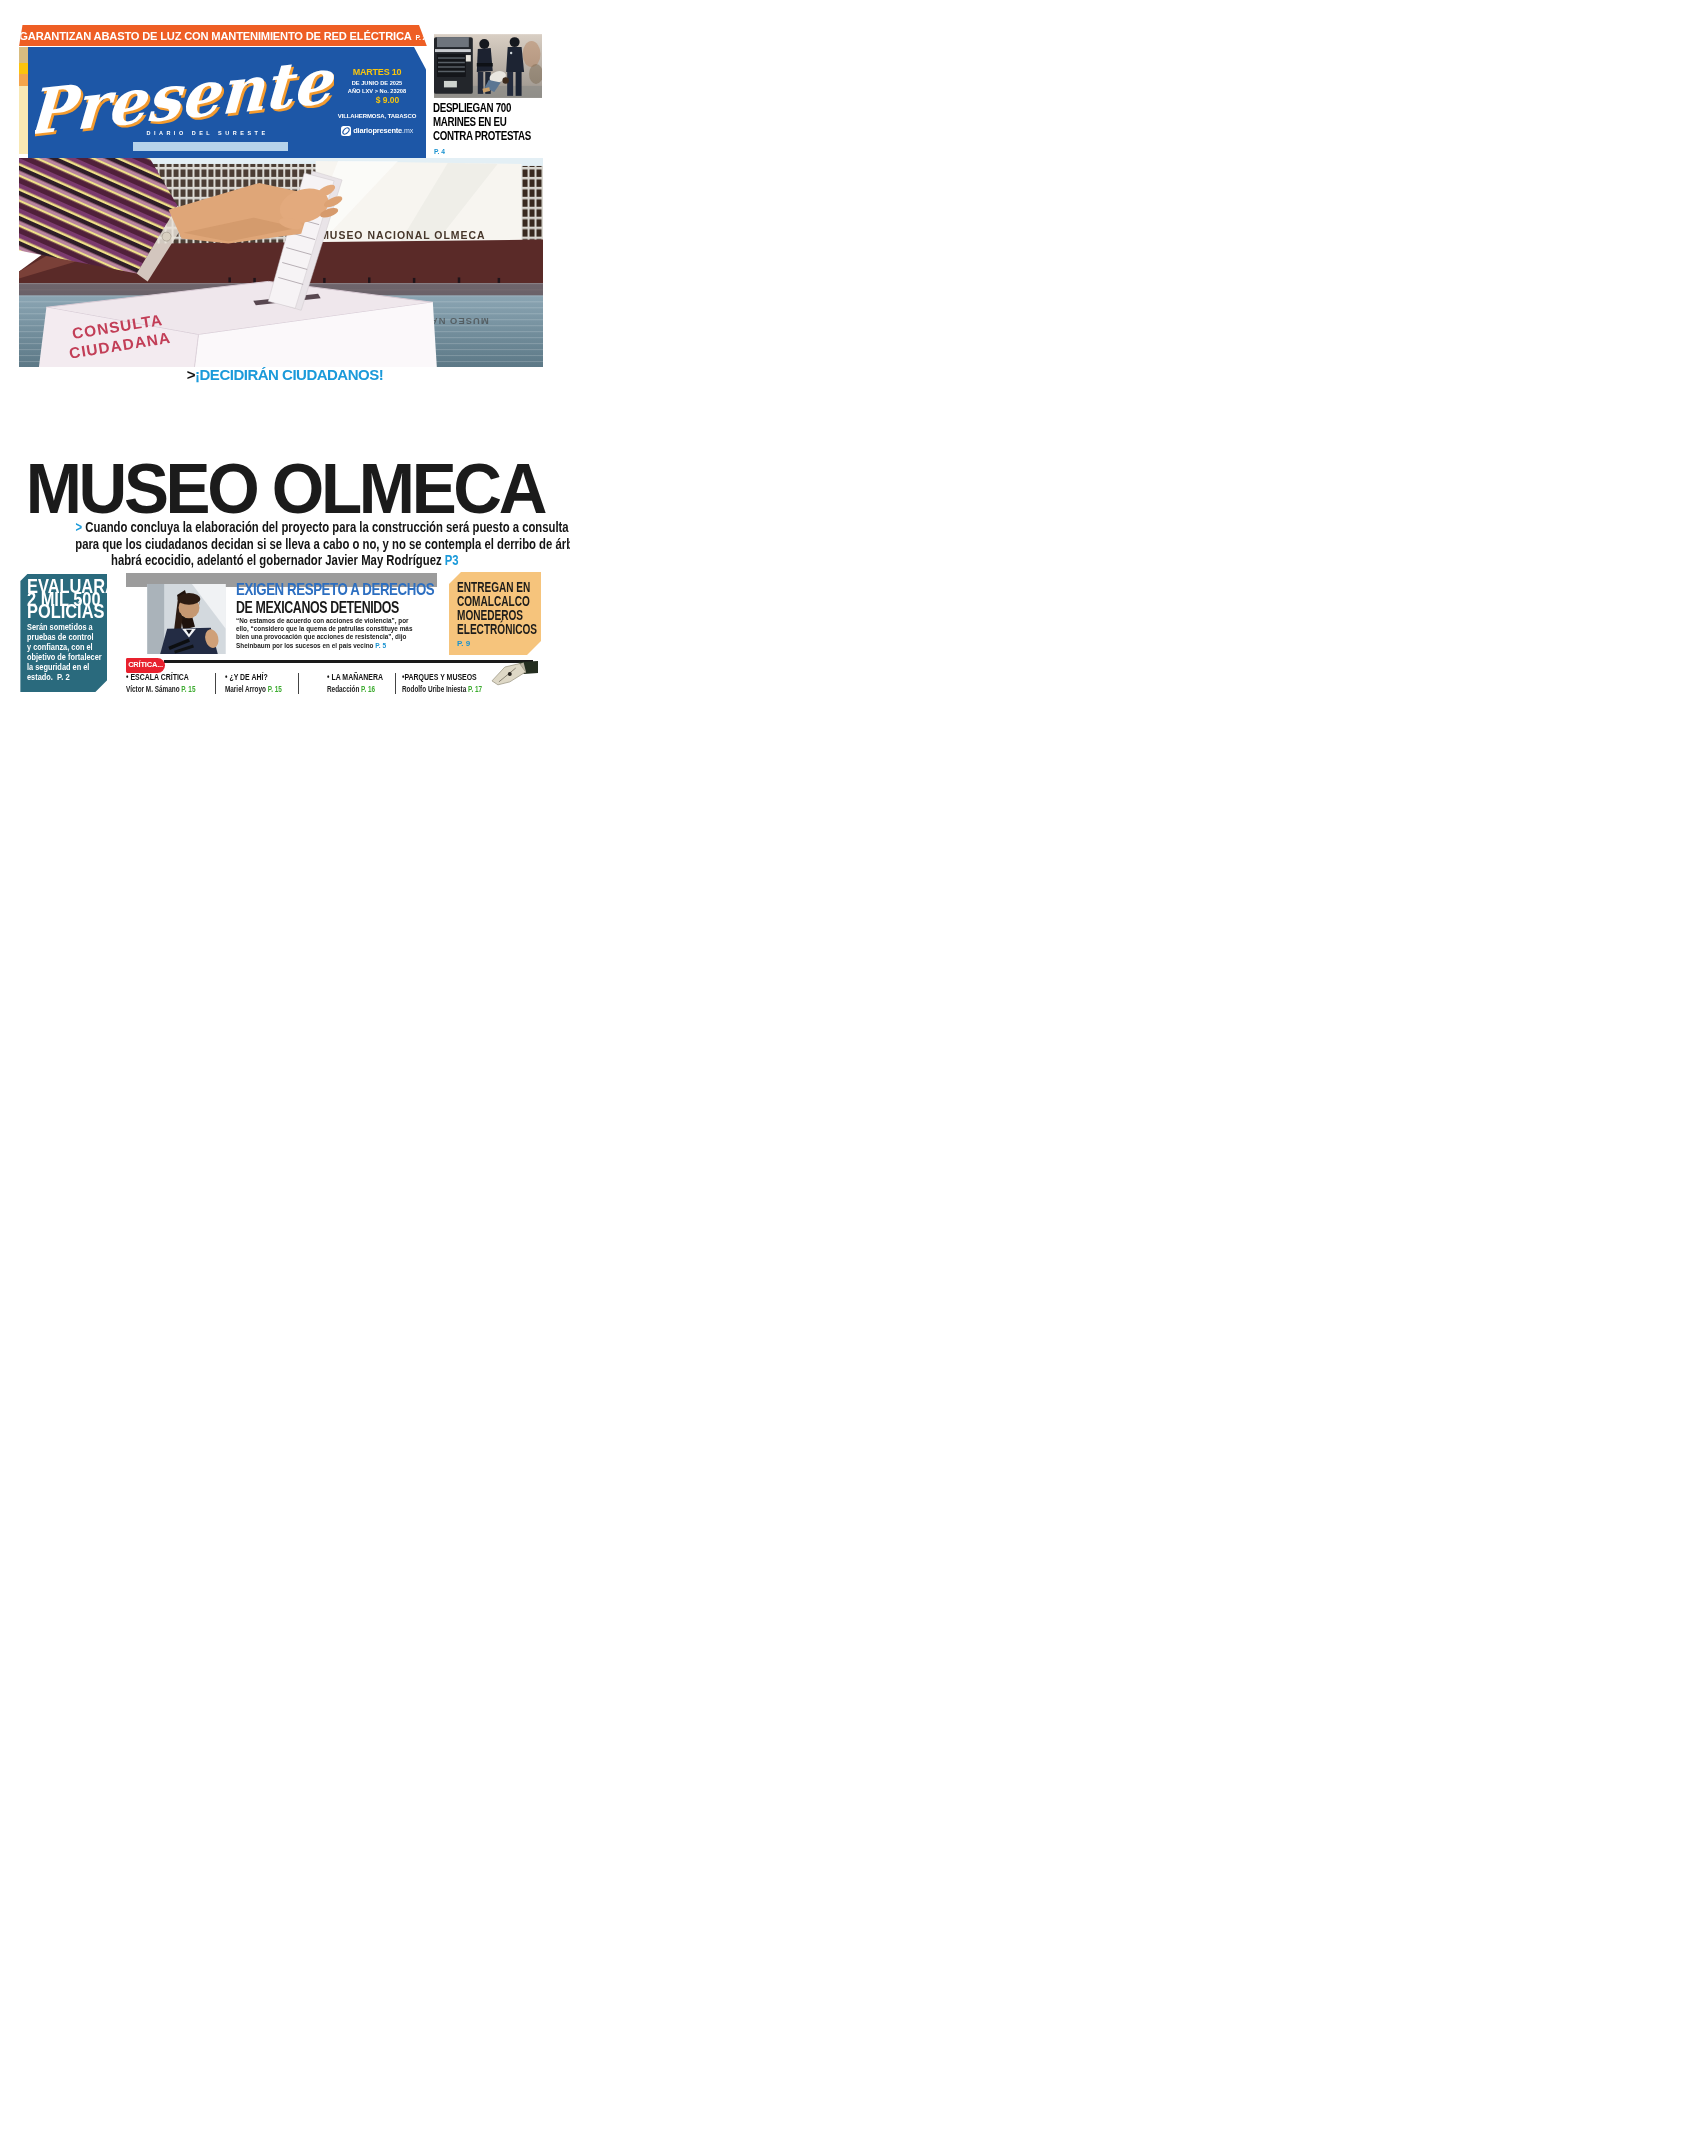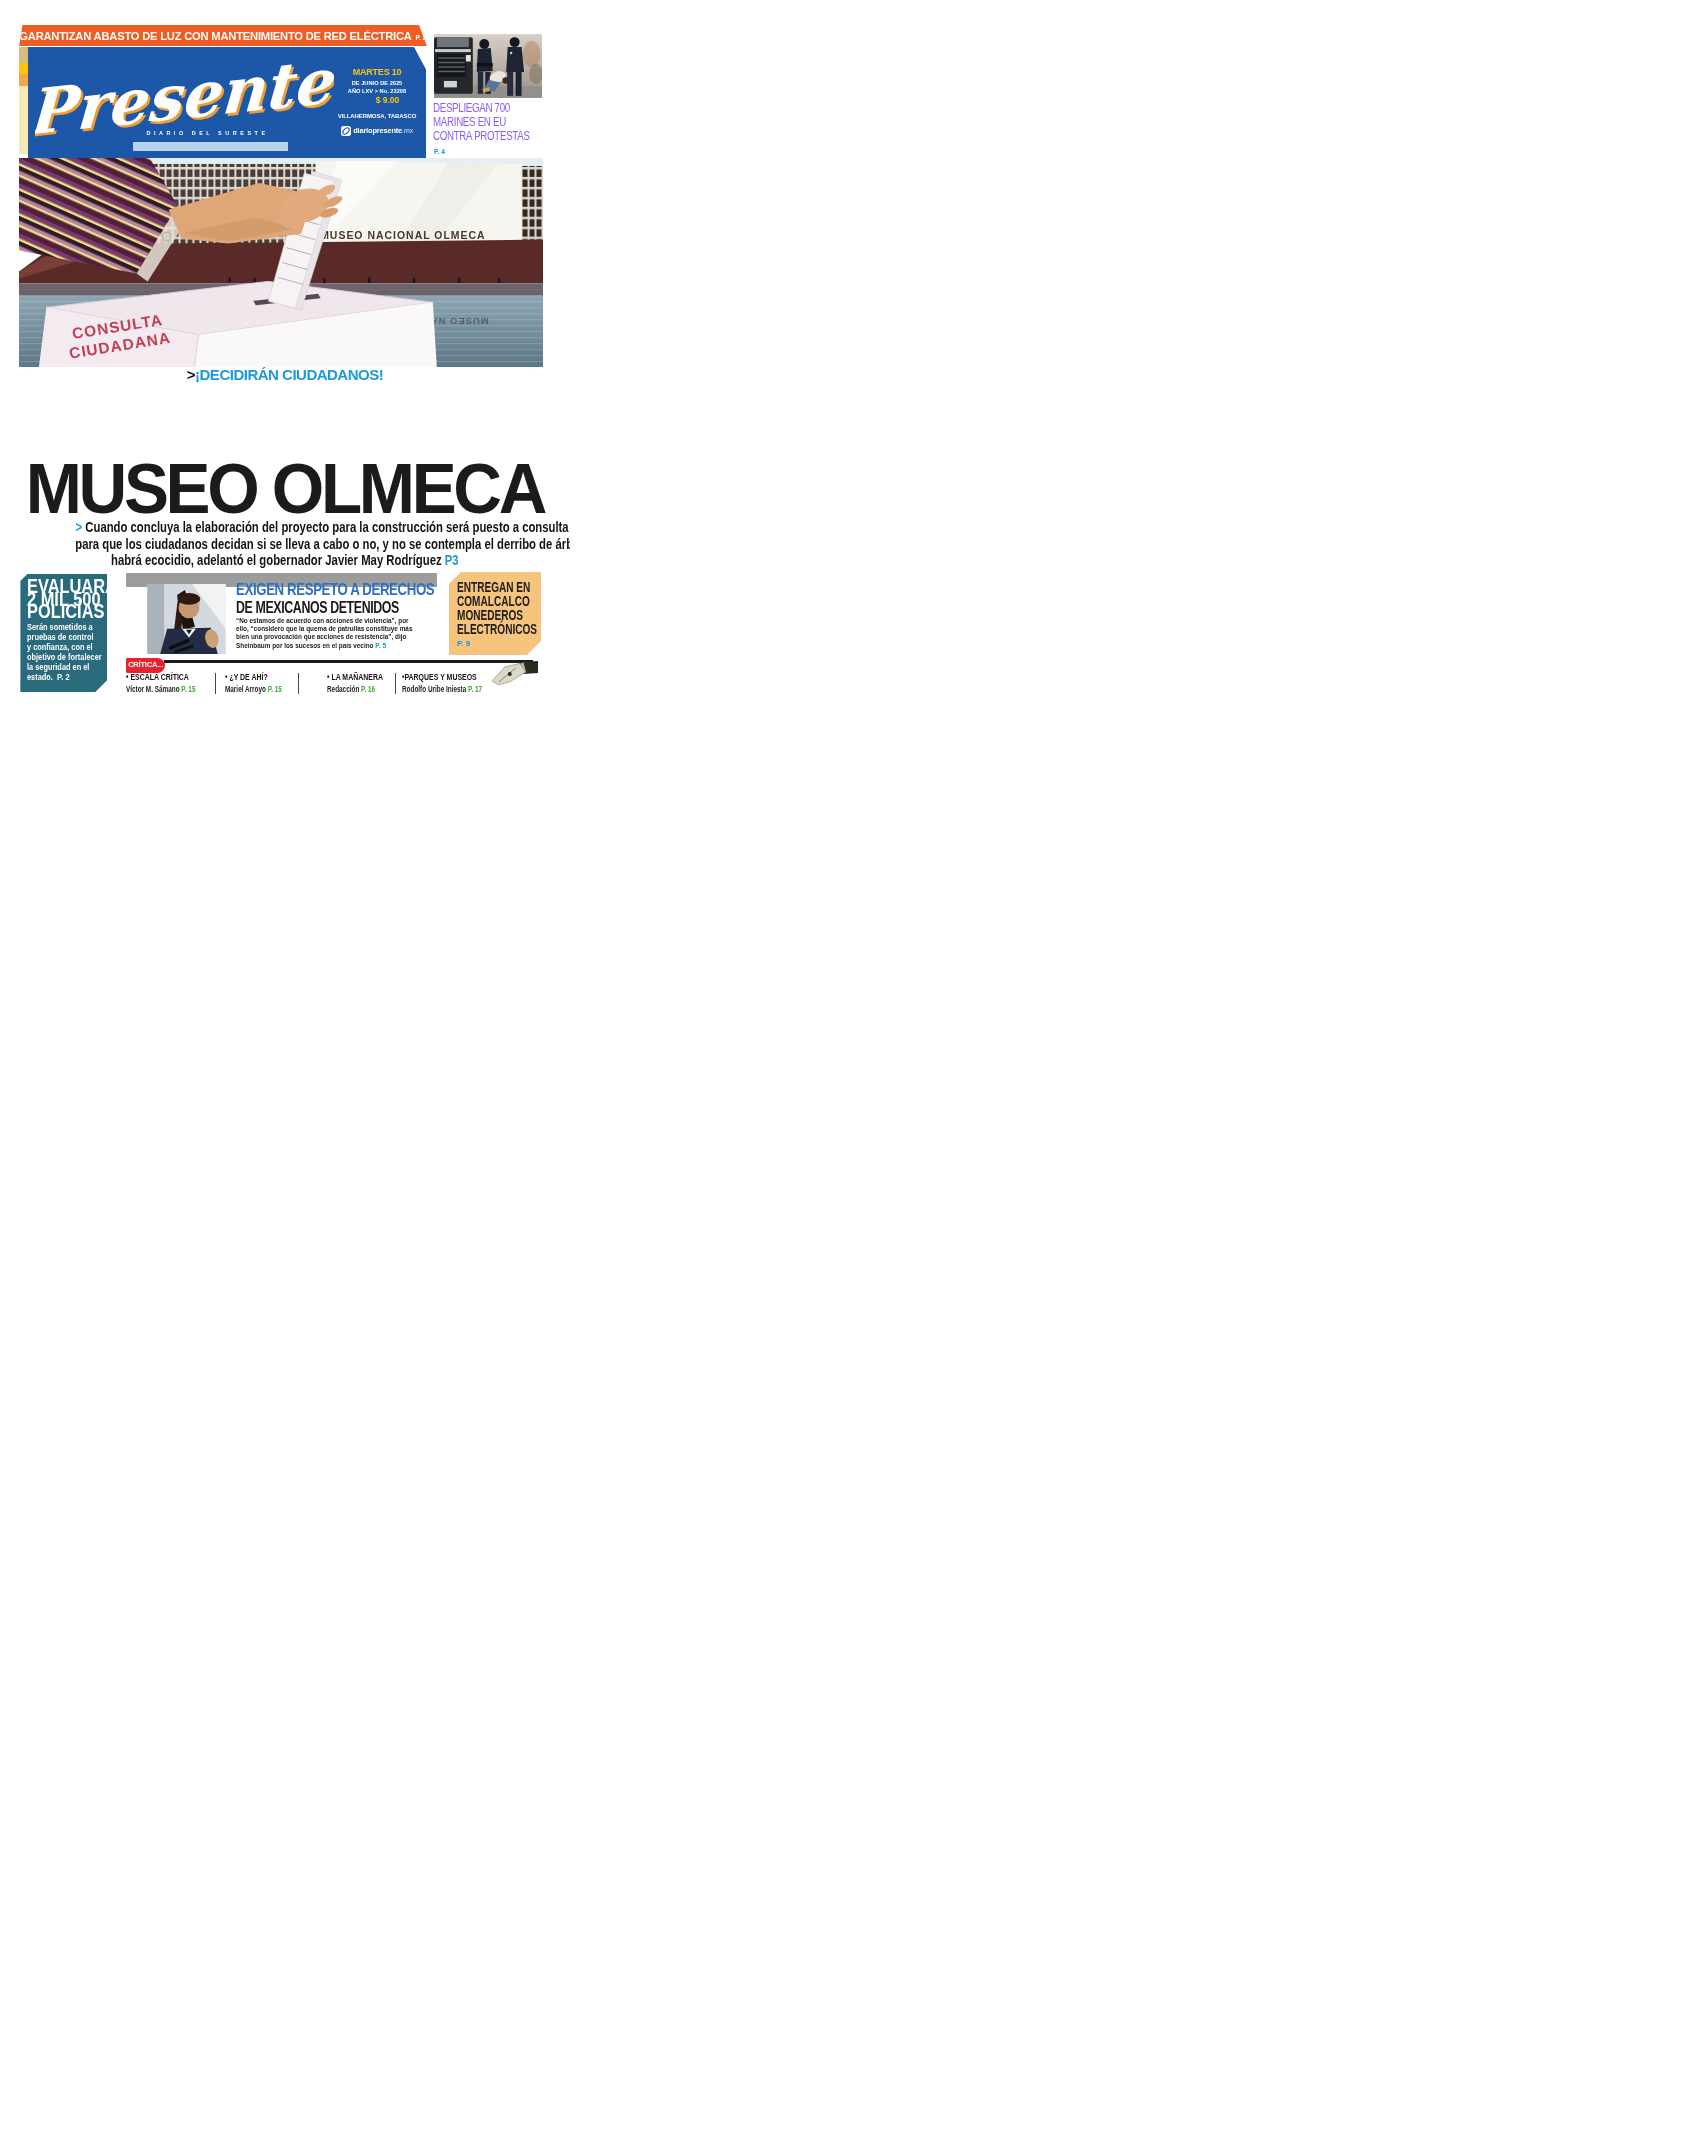--- a/index.html
+++ b/index.html
@@ -29,21 +29,21 @@
   .d2{font-size:5.7px;font-weight:bold;margin-top:2.5px;}
   .d3{font-size:5.7px;font-weight:bold;margin-top:2px;}
   .d4{color:#f8c50e;font-size:8.5px;font-weight:bold;margin-top:1.5px;margin-left:21px;}
   .d5{font-size:6px;font-weight:bold;margin-top:7.5px;letter-spacing:-0.1px;}
   .site{margin-top:7px;display:flex;align-items:center;justify-content:center;gap:2.5px;}
   .site-bold{color:#fff;font-weight:bold;font-size:7.5px;letter-spacing:-0.2px;}
   .site-mx{color:#d9e6f5;font-size:7px;}
 
   
   .tr-photo{left:434px;top:34px;width:108px;height:64px;overflow:hidden;}
-  .tr-head{left:433px;top:101px;width:130px;color:#8b5cf6;font-weight:normal;
+  .tr-head{left:433px;top:101px;width:130px;color:#000000;font-weight:bold;
            font-size:12.5px;line-height:14px;letter-spacing:-0.4px;white-space:nowrap;}
   .tr-head .sx{transform:scaleX(.78);}
   .tr-ref{left:434px;top:148px;font-size:6.7px;font-weight:bold;color:#1892d0;}
 
   
   .soc-strip{left:432px;top:160px;width:99px;height:11.5px;background:#9fd2ef;}
   .soc-sq{left:532px;top:160px;width:9.5px;height:11.5px;background:#1e9ad5;}
   .fb{left:496px;top:159px;width:13.5px;height:13.5px;border-radius:50%;background:#1b74c4;
       color:#fff;font-weight:bold;font-size:11px;text-align:center;line-height:13px;font-family:"Liberation Serif",serif;}
   .xi{left:513px;top:159px;width:13.5px;height:13.5px;border-radius:50%;background:#14161b;border:1px solid #fff;

